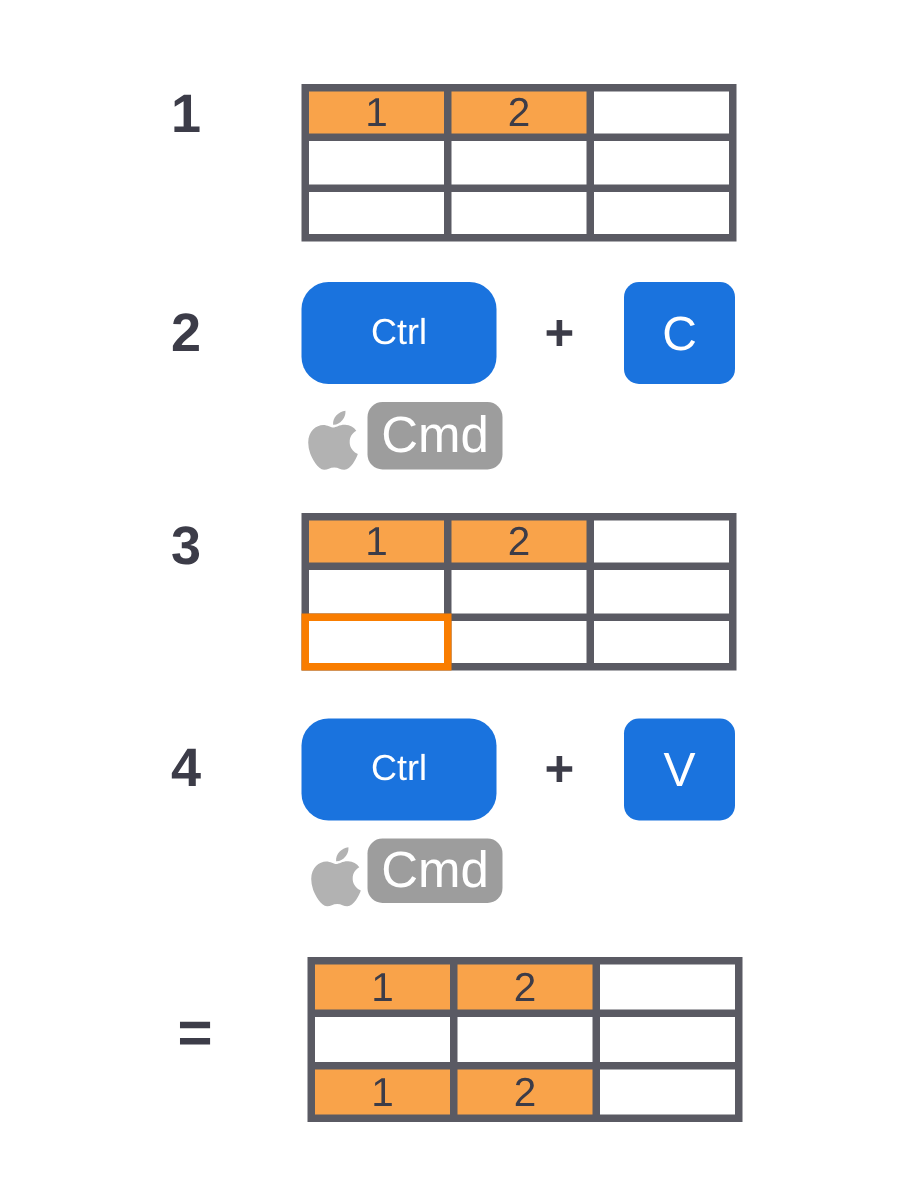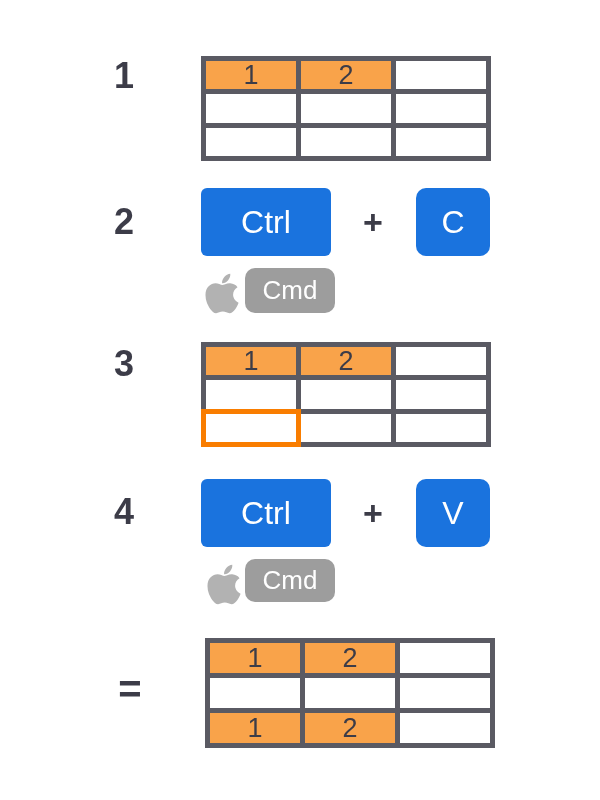--- a/index.html
+++ b/index.html
@@ -20,23 +20,23 @@
     background:#fff;display:flex;align-items:center;justify-content:center;
     font-size:27px;font-weight:500;color:var(--dark,#3C3C48);line-height:1;
   }
   .cell.fill{background:var(--orange,#F9A34A);}
   .cell.selected{box-shadow:0 0 0 5px var(--selorange,#F97D00);position:relative;z-index:2;}
   .key{
     position:absolute;background:var(--blue,#1A73DE);color:#fff;
     display:flex;align-items:center;justify-content:center;font-weight:500;
     box-sizing:border-box;
   }
-  .key.modifier{font-size:32px;border-radius:6px;}
+  .key.modifier{font-size:24px;border-radius:18px;}
   .key.letter{font-size:32px;border-radius:10px;}
-  .key.cmd{background:var(--kgray,#9D9D9D);font-size:26px;border-radius:10px;font-weight:500;}
+  .key.cmd{background:var(--kgray,#9D9D9D);font-size:34px;border-radius:10px;font-weight:500;}
   .plus{
     position:absolute;color:var(--dark,#3C3C48);font-size:34px;font-weight:700;
     display:flex;align-items:center;justify-content:center;line-height:1;
   }
   .equals{
     position:absolute;color:var(--dark,#3C3C48);font-size:40px;font-weight:700;
     display:flex;align-items:center;justify-content:center;line-height:1;
   }
   .apple{position:absolute;}
 </style>

